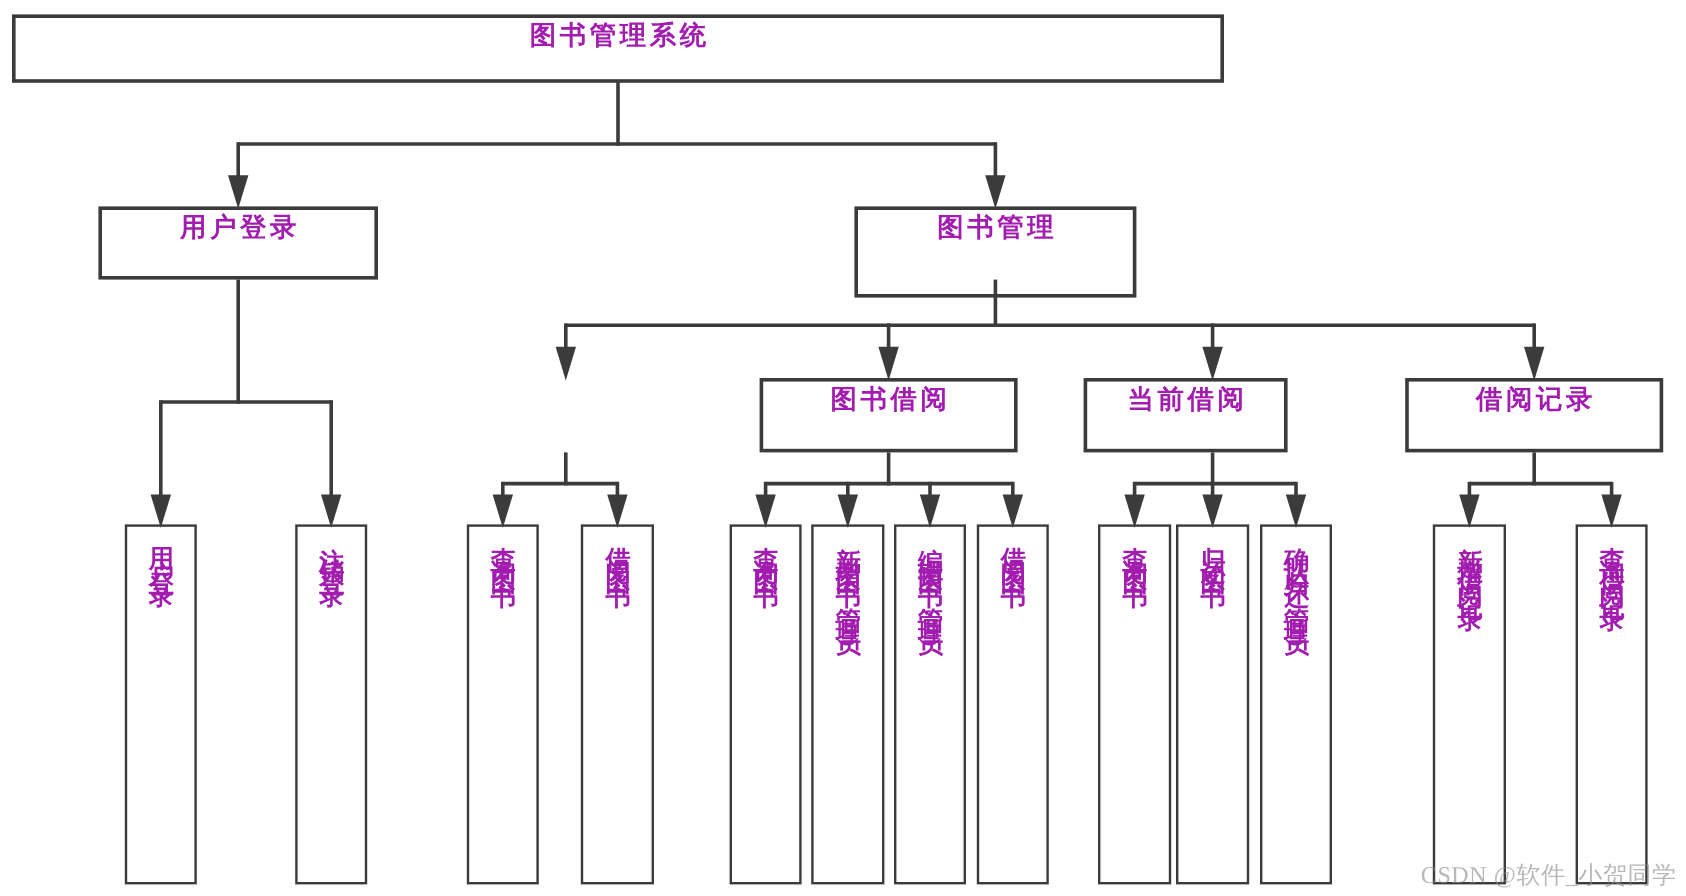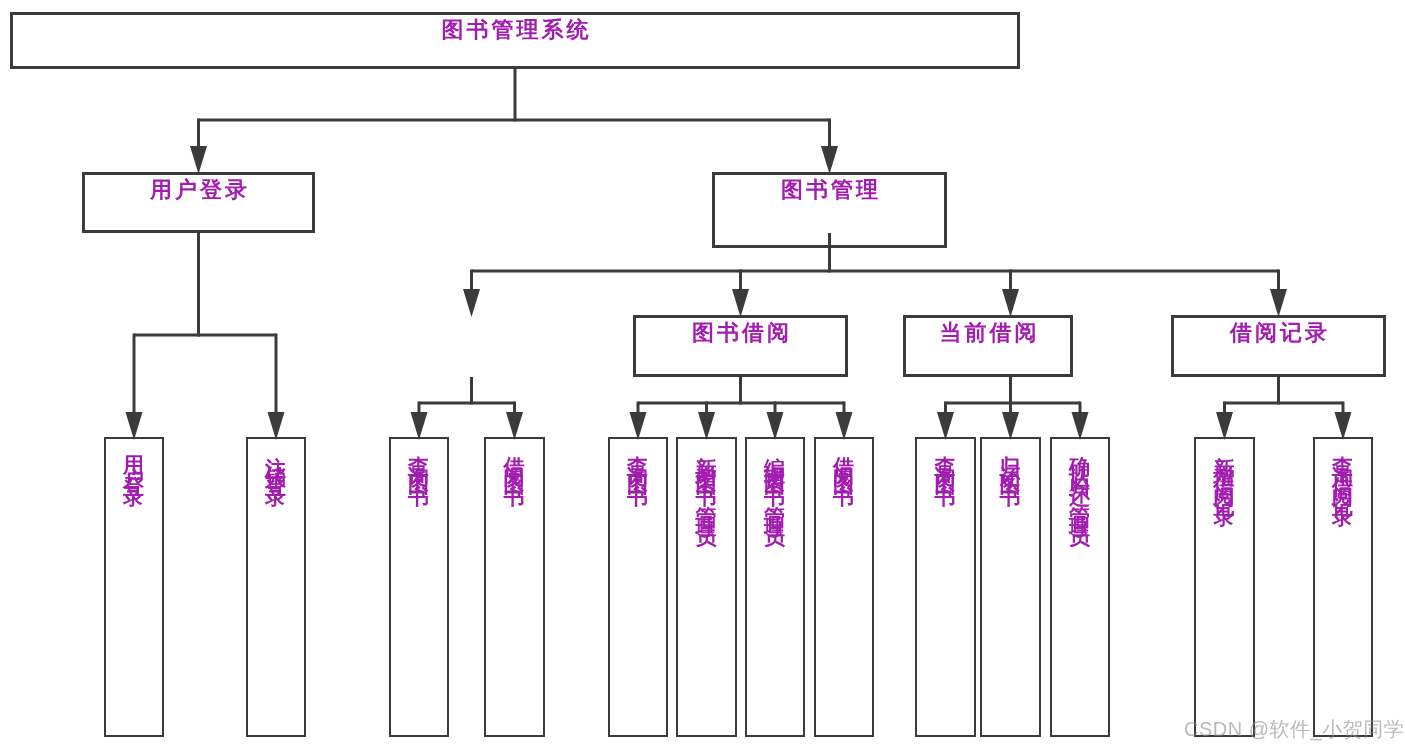--- a/index.html
+++ b/index.html
@@ -45,20 +45,21 @@
   #watermark {
     position: absolute;
     left: 1184px;
     top: 716px;
     z-index: 3;
     font-size: 20px;
     letter-spacing: 0.5px;
     color: rgba(140, 140, 140, 0.62);
     white-space: nowrap;
     pointer-events: none;
+    font-family: Liberation Serif, serif;
   }
 </style>
 </head>
 <body>
 
 <div id="canvas">
 
   <svg id="connectors" width="1405" height="747" viewBox="0 0 1405 747" xmlns="http://www.w3.org/2000/svg">
     <g stroke="#3b3b3b" stroke-width="3" fill="none">
 

